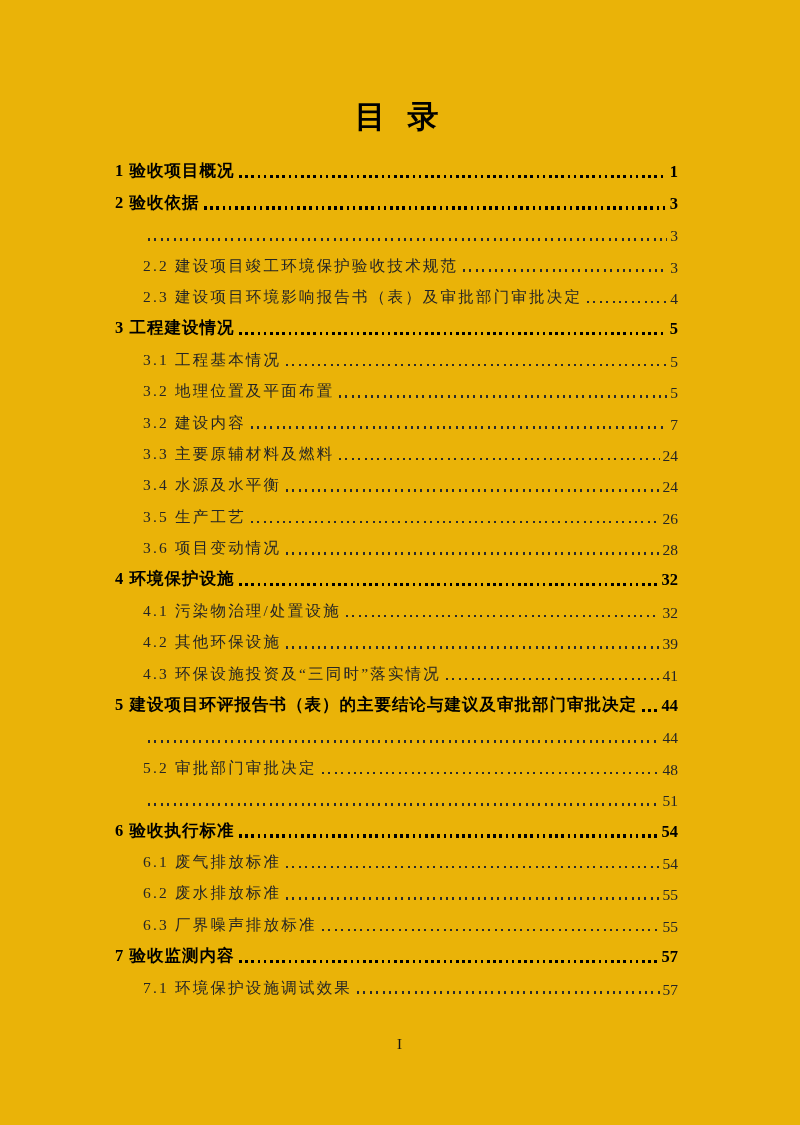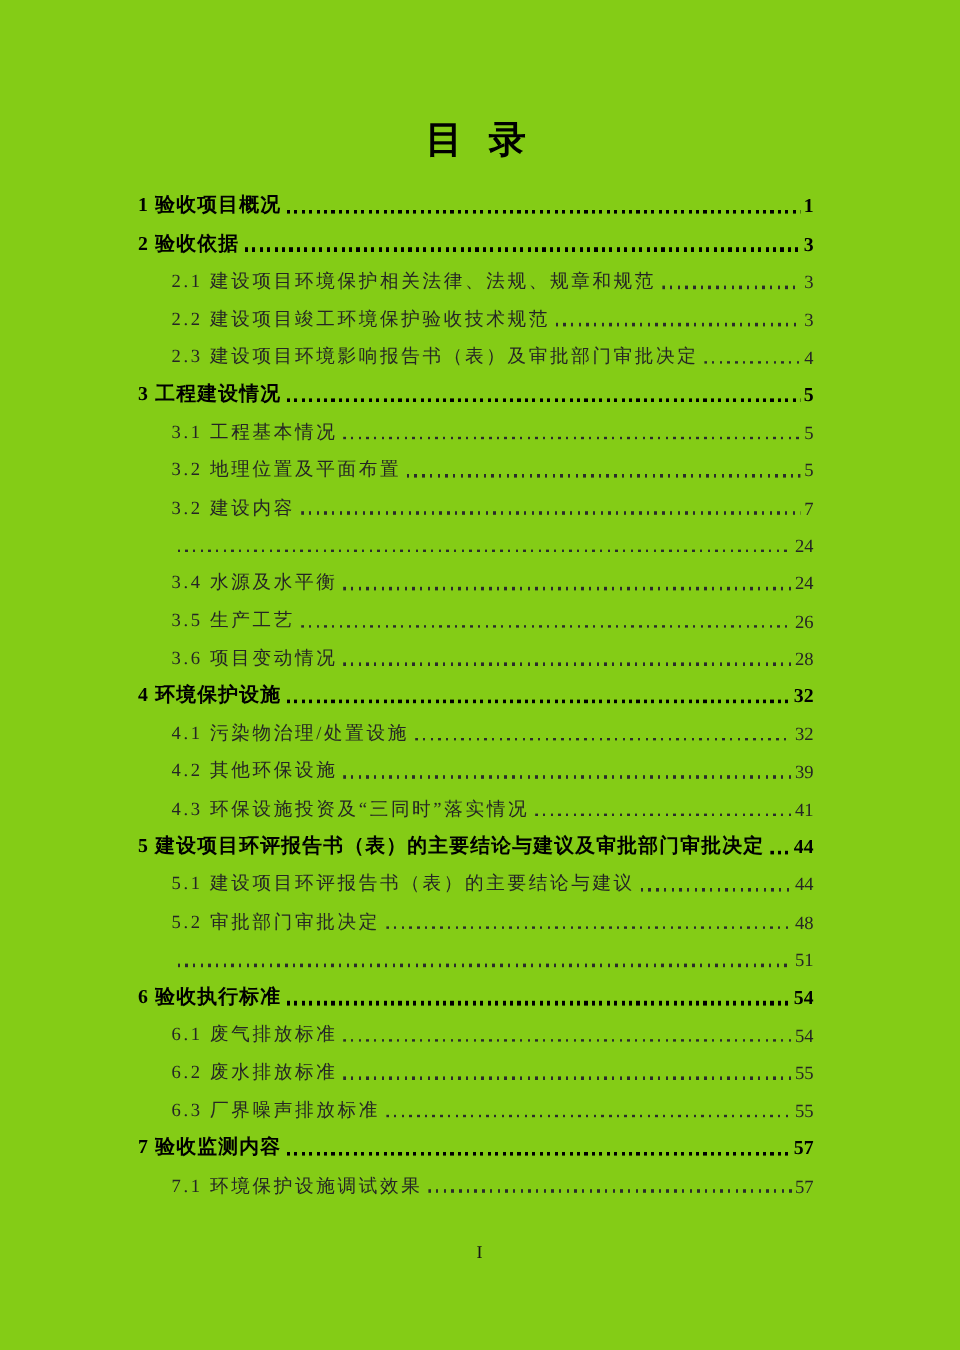--- a/index.html
+++ b/index.html
@@ -4,21 +4,21 @@
 <style>
   html, body {
     margin: 0;
     padding: 0;
     background: #ffffff;
   }
   .page {
     position: relative;
     width: 800px;
     height: 1125px;
-    background: #84cc16;
+    background: #eab308;
     overflow: hidden;
     font-family: "Liberation Serif", "DejaVu Serif", serif;
     color: #000;
   }
   .doc-title {
     position: absolute;
     top: 96px;
     left: 0;
     right: 0;
     margin: 0;
@@ -111,21 +111,20 @@
     <span class="toc-label">1 验收项目概况</span>
     <span class="toc-dots"></span>
     <span class="toc-page">1</span>
   </div>
       <div class="toc-row level-1">
     <span class="toc-label">2 验收依据</span>
     <span class="toc-dots"></span>
     <span class="toc-page">3</span>
   </div>
       <div class="toc-row level-2">
-    <span class="toc-label">2.1 建设项目环境保护相关法律、法规、规章和规范</span>
     <span class="toc-dots"></span>
     <span class="toc-page">3</span>
   </div>
       <div class="toc-row level-2">
     <span class="toc-label">2.2 建设项目竣工环境保护验收技术规范</span>
     <span class="toc-dots"></span>
     <span class="toc-page">3</span>
   </div>
       <div class="toc-row level-2">
     <span class="toc-label">2.3 建设项目环境影响报告书（表）及审批部门审批决定</span>
@@ -146,20 +145,21 @@
     <span class="toc-label">3.2 地理位置及平面布置</span>
     <span class="toc-dots"></span>
     <span class="toc-page">5</span>
   </div>
       <div class="toc-row level-2">
     <span class="toc-label">3.2 建设内容</span>
     <span class="toc-dots"></span>
     <span class="toc-page">7</span>
   </div>
       <div class="toc-row level-2">
+    <span class="toc-label">3.3 主要原辅材料及燃料</span>
     <span class="toc-dots"></span>
     <span class="toc-page">24</span>
   </div>
       <div class="toc-row level-2">
     <span class="toc-label">3.4 水源及水平衡</span>
     <span class="toc-dots"></span>
     <span class="toc-page">24</span>
   </div>
       <div class="toc-row level-2">
     <span class="toc-label">3.5 生产工艺</span>
@@ -190,21 +190,20 @@
     <span class="toc-label">4.3 环保设施投资及“三同时”落实情况</span>
     <span class="toc-dots"></span>
     <span class="toc-page">41</span>
   </div>
       <div class="toc-row level-1">
     <span class="toc-label">5 建设项目环评报告书（表）的主要结论与建议及审批部门审批决定</span>
     <span class="toc-dots"></span>
     <span class="toc-page">44</span>
   </div>
       <div class="toc-row level-2">
-    <span class="toc-label">5.1 建设项目环评报告书（表）的主要结论与建议</span>
     <span class="toc-dots"></span>
     <span class="toc-page">44</span>
   </div>
       <div class="toc-row level-2">
     <span class="toc-label">5.2 审批部门审批决定</span>
     <span class="toc-dots"></span>
     <span class="toc-page">48</span>
   </div>
       <div class="toc-row level-2">
     <span class="toc-dots"></span>

